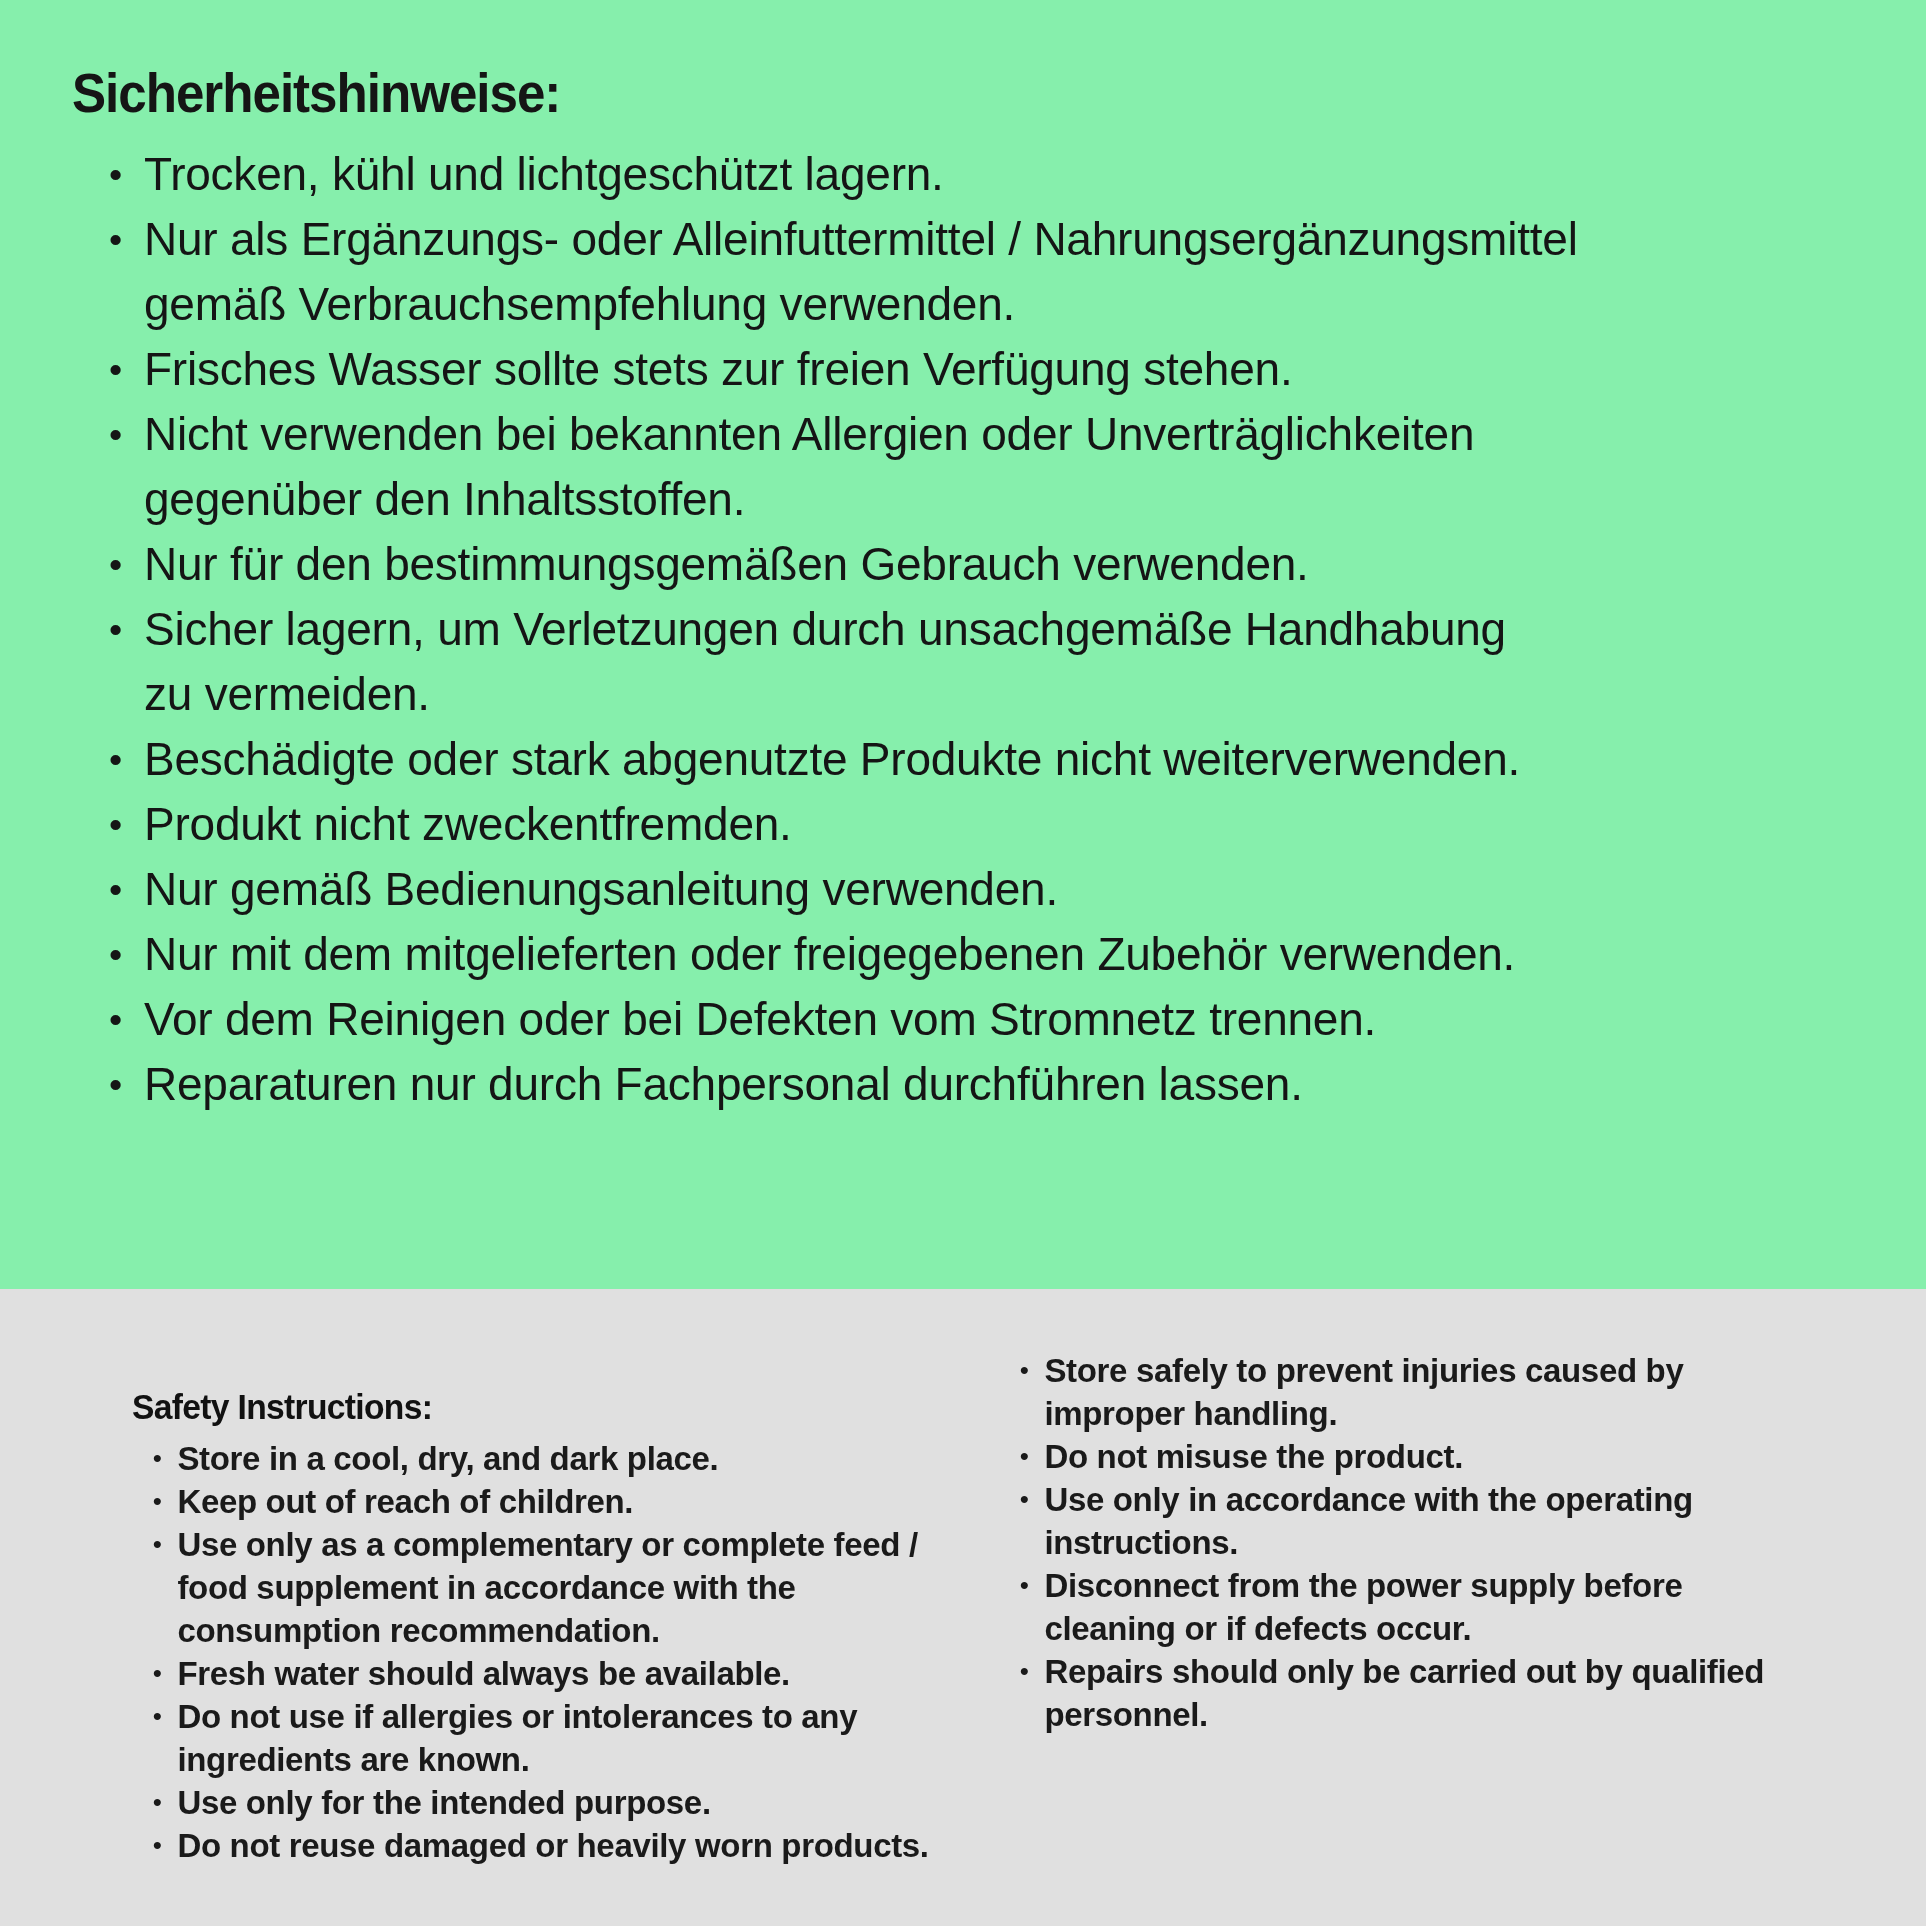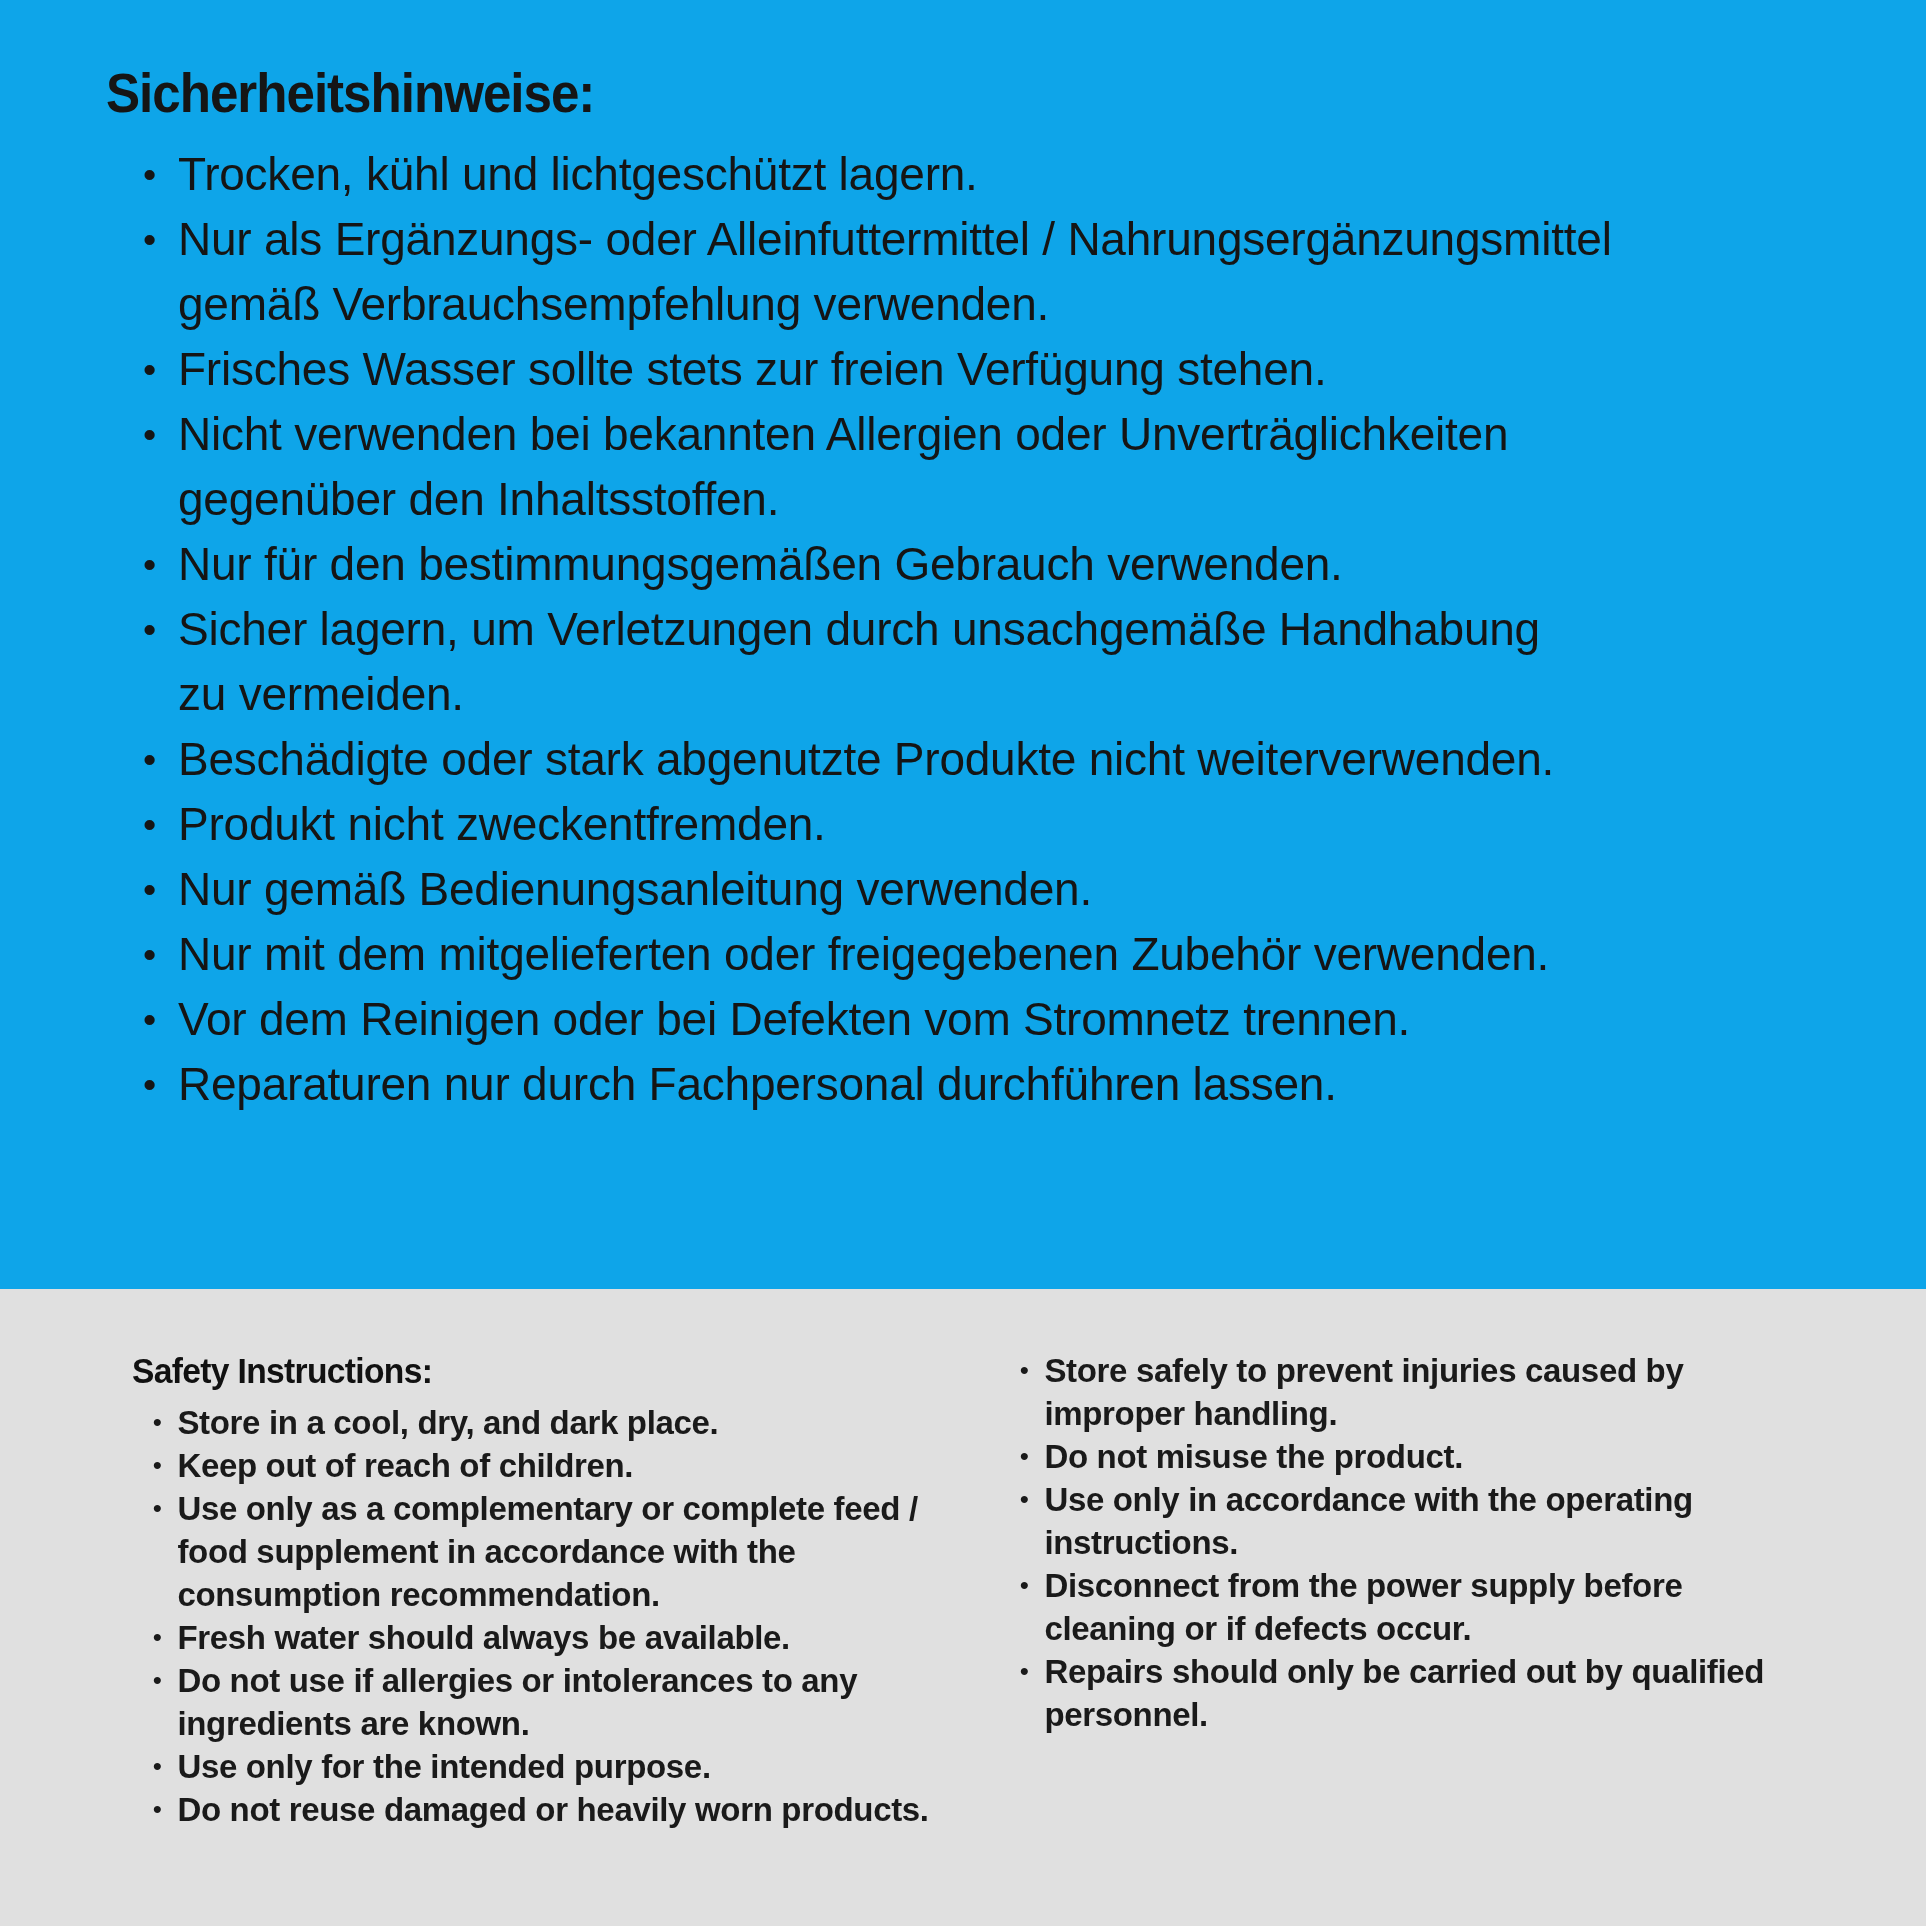--- a/index.html
+++ b/index.html
@@ -11,23 +11,23 @@
     background: #ffffff;
     font-family: "Liberation Sans", "DejaVu Sans", sans-serif;
     color: #151515;
   }
   
   .section-de {
     position: absolute;
     top: 0; left: 0;
     width: 1926px;
     height: 1289px;
-    background: #0ea5e9;
+    background: #86efac;
     padding-top: 60px;
-    padding-left: 106px;
+    padding-left: 72px;
     box-sizing: border-box;
   }
   .heading-de {
     font-size: 55px;
     font-weight: bold;
     line-height: 66px;
     letter-spacing: -0.02em;
     transform: scaleX(0.93);
     transform-origin: left center;
     white-space: pre;
@@ -62,21 +62,21 @@
     height: 638px;
     background: #e0e0e0;
     box-sizing: border-box;
     padding-top: 60px;
     padding-left: 132px;
   }
   .cols {
     display: flex;
     align-items: flex-start;
   }
-  .col-left  { width: 860px; }
+  .col-left  { width: 860px; margin-top: 36px; }
   .col-right { margin-left: 28px; width: 873px; }
   .heading-en {
     font-size: 35px;
     font-weight: bold;
     line-height: 44px;
     letter-spacing: -0.02em;
     transform: scaleX(0.96);
     transform-origin: left center;
     white-space: pre;
     margin: 0;

